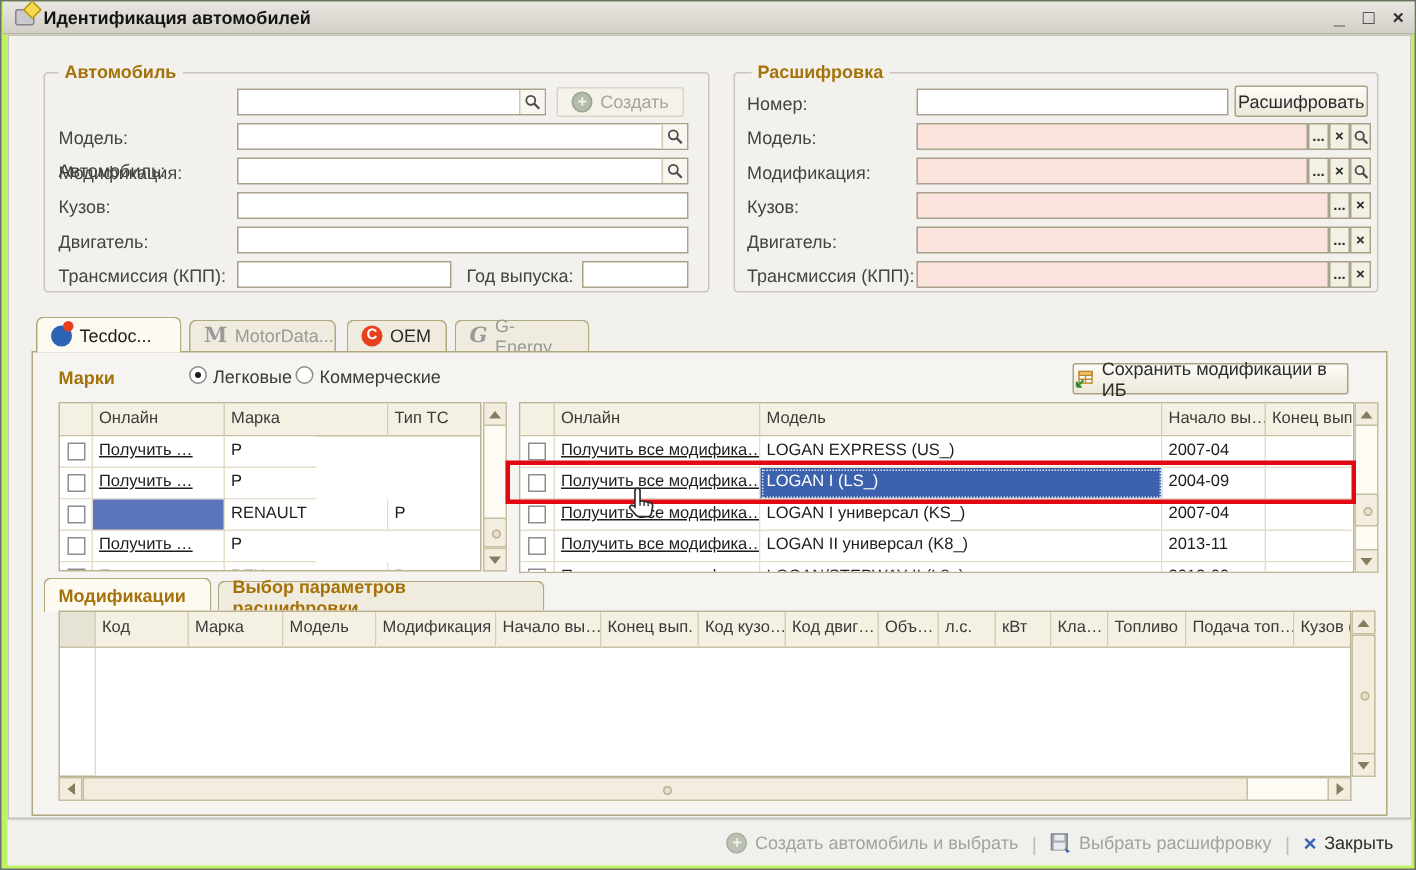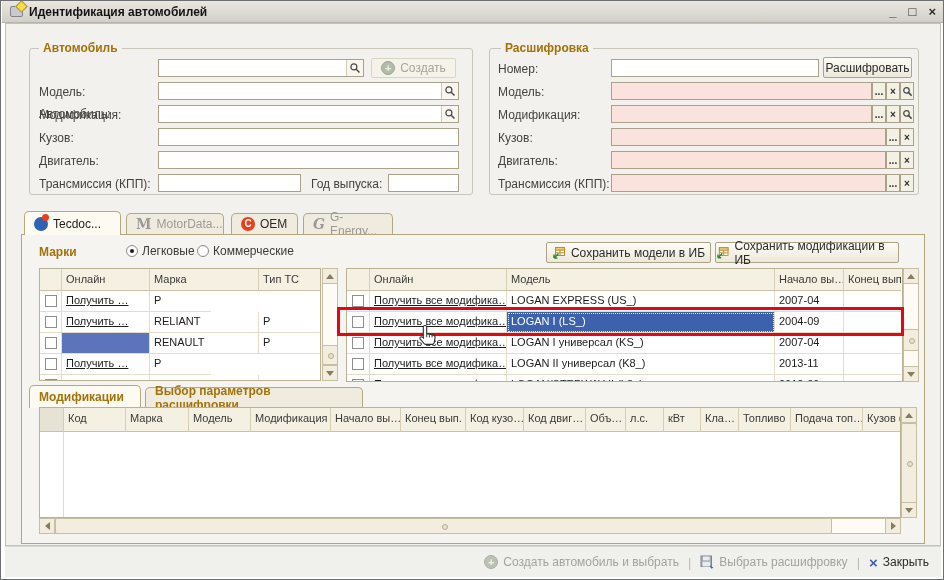--- a/index.html
+++ b/index.html
@@ -1,17 +1,17 @@
 <!DOCTYPE html>
 <html><head>
 <meta charset="utf-8">
 <style>
   * { box-sizing: border-box; }
   body { margin:0; background:#9a9a9a; font-family:"Liberation Sans",sans-serif; }
-  .window { position:relative; width:944px; height:580px; background:#ffffff; border:1px solid #6e6f72; overflow:hidden; }
+  .window { position:relative; width:944px; height:580px; background:#bef264; border:1px solid #6e6f72; overflow:hidden; }
 
   
   .titlebar { position:absolute; left:1px; top:0; width:942px; height:22px;
     background:linear-gradient(#E9E7E1,#D2CFC7); display:flex; align-items:center; gap:6px; padding:0 8px;
     border-bottom:1px solid #B6B3AB; }
   .title-icon { width:13px; height:11px; background:#C9C9CE; border:1px solid #83838a; border-radius:2px; position:relative; }
   .title-icon::after { content:""; position:absolute; right:-4px; top:-5px; width:7px; height:7px;
     background:#F8D94C; border:1px solid #B3931B; transform:rotate(45deg); }
   .title-text { font-size:12px; font-weight:bold; color:#141414; }
   .winbtns { margin-left:auto; display:flex; gap:12px; font-size:13px; color:#2e2e2e; font-weight:bold; }
@@ -45,21 +45,21 @@
   .icon-tecdoc { width:14px; height:14px; border-radius:50%; background:#2E62B4; position:relative; flex:none; }
   .icon-tecdoc::after { content:""; position:absolute; right:-1px; top:-3px; width:7px; height:7px; border-radius:50%; background:#E8401F; }
   .icon-m { font-family:"DejaVu Serif",serif; font-weight:bold; color:#9a9a9a; font-size:14px; line-height:1; }
   .icon-oem { width:14px; height:14px; border-radius:50%; background:#E8401F; color:#fff; font-size:10px; font-weight:bold;
     display:flex; align-items:center; justify-content:center; line-height:1; flex:none; }
   .icon-g { font-family:"DejaVu Serif",serif; font-style:italic; font-weight:bold; color:#9a9a9a; font-size:14px; line-height:1; }
 
   .mainpanel { position:absolute; left:20px; top:233px; width:904px; height:310px; background:#F5F4F1; border:1px solid #B1A67C; z-index:2; }
 
   .sec-label { position:absolute; font-size:12px; font-weight:bold; color:#A5720A; z-index:4; }
-  .radio { position:absolute; display:flex; align-items:center; gap:4px; font-size:12px; color:#3b3b38; z-index:4; }
+  .radio { position:absolute; display:flex; gap:4px; font-size:12px; color:#3b3b38; z-index:4; }
   .rdot { width:12px; height:12px; border-radius:50%; border:1px solid #8a8a85; background:#fff; position:relative; flex:none; }
   .rdot.on::after { content:""; position:absolute; left:3px; top:3px; width:4px; height:4px; border-radius:50%; background:#1c1c1c; }
 
   
   .tbl { position:absolute; background:#fff; border:1px solid #BBB294; overflow:hidden; z-index:4; }
   .trow { display:flex; height:21px; }
   .trow.head { height:22px; }
   .hc { background:#F4F0E2; border-right:1px solid #D5CEB4; border-bottom:1px solid #C9C2A6;
     font-size:11px; color:#3a3a38; padding:4px 4px 0; white-space:nowrap; overflow:hidden; flex:none; }
   .bc { background:#fff; border-right:1px solid #E3DDC9; border-bottom:1px solid #E3DDC9;
@@ -265,21 +265,20 @@
           <span class="cbox"></span>
         </div>
       <div class="bc mk-c1"><span class="link">Получить …</span></div>
       <div class="bc mk-c3">P</div>
     </div>
     <div class="trow">
       <div class="bc mk-c0 cbcell">
           <span class="cbox"></span>
         </div>
       <div class="bc mk-c1"><span class="link">Получить …</span></div>
-      <div class="bc mk-c2">RELIANT</div>
       <div class="bc mk-c3">P</div>
     </div>
     <div class="trow">
       <div class="bc mk-c0 cbcell">
           <span class="cbox"></span>
         </div>
       <div class="bc mk-c1 selempty"></div>
       <div class="bc mk-c2">RENAULT</div>
       <div class="bc mk-c3">P</div>
     </div>
@@ -304,30 +303,20 @@
     <div class="sbtn" style="left:-1px;top:-1px;width:16px;height:16px;">
         <span class="tri-up"></span>
       </div>
     <div class="thumb" style="left:-1px;top:76px;width:16px;height:20px;"></div>
     <div class="sbtn" style="left:-1px;top:96px;width:16px;height:16px;">
         <span class="tri-down"></span>
       </div>
   </div>
 
   <span class="sec-label" style="left:355px;top:244px;margin-top:28px;">Модели</span>
-  <div class="btn3d" style="left:545px;top:241px;width:165px;height:21px;z-index:4;">
-    <svg width="14" height="14" viewBox="0 0 14 14">
-        <rect x="3.5" y="1.5" width="9" height="8" fill="#fff" stroke="#C08A2D"></rect>
-        <rect x="3.5" y="1.5" width="9" height="2.6" fill="#F2C879" stroke="#C08A2D"></rect>
-        <line x1="8" y1="4" x2="8" y2="9.5" stroke="#C08A2D"></line>
-        <line x1="3.5" y1="6.8" x2="12.5" y2="6.8" stroke="#C08A2D"></line>
-        <path d="M6.5 7.5 L2 12 M2 12 v-3.4 M2 12 h3.4" stroke="#2F8A2F" stroke-width="1.5" fill="none"></path>
-      </svg>
-    <span>Сохранить модели в ИБ</span>
-  </div>
   <div class="btn3d" style="left:714px;top:241px;width:184px;height:21px;z-index:4;">
     <svg width="14" height="14" viewBox="0 0 14 14">
         <rect x="3.5" y="1.5" width="9" height="8" fill="#fff" stroke="#C08A2D"></rect>
         <rect x="3.5" y="1.5" width="9" height="2.6" fill="#F2C879" stroke="#C08A2D"></rect>
         <line x1="8" y1="4" x2="8" y2="9.5" stroke="#C08A2D"></line>
         <line x1="3.5" y1="6.8" x2="12.5" y2="6.8" stroke="#C08A2D"></line>
         <path d="M6.5 7.5 L2 12 M2 12 v-3.4 M2 12 h3.4" stroke="#2F8A2F" stroke-width="1.5" fill="none"></path>
       </svg>
     <span>Сохранить модификации в ИБ</span>
   </div>

